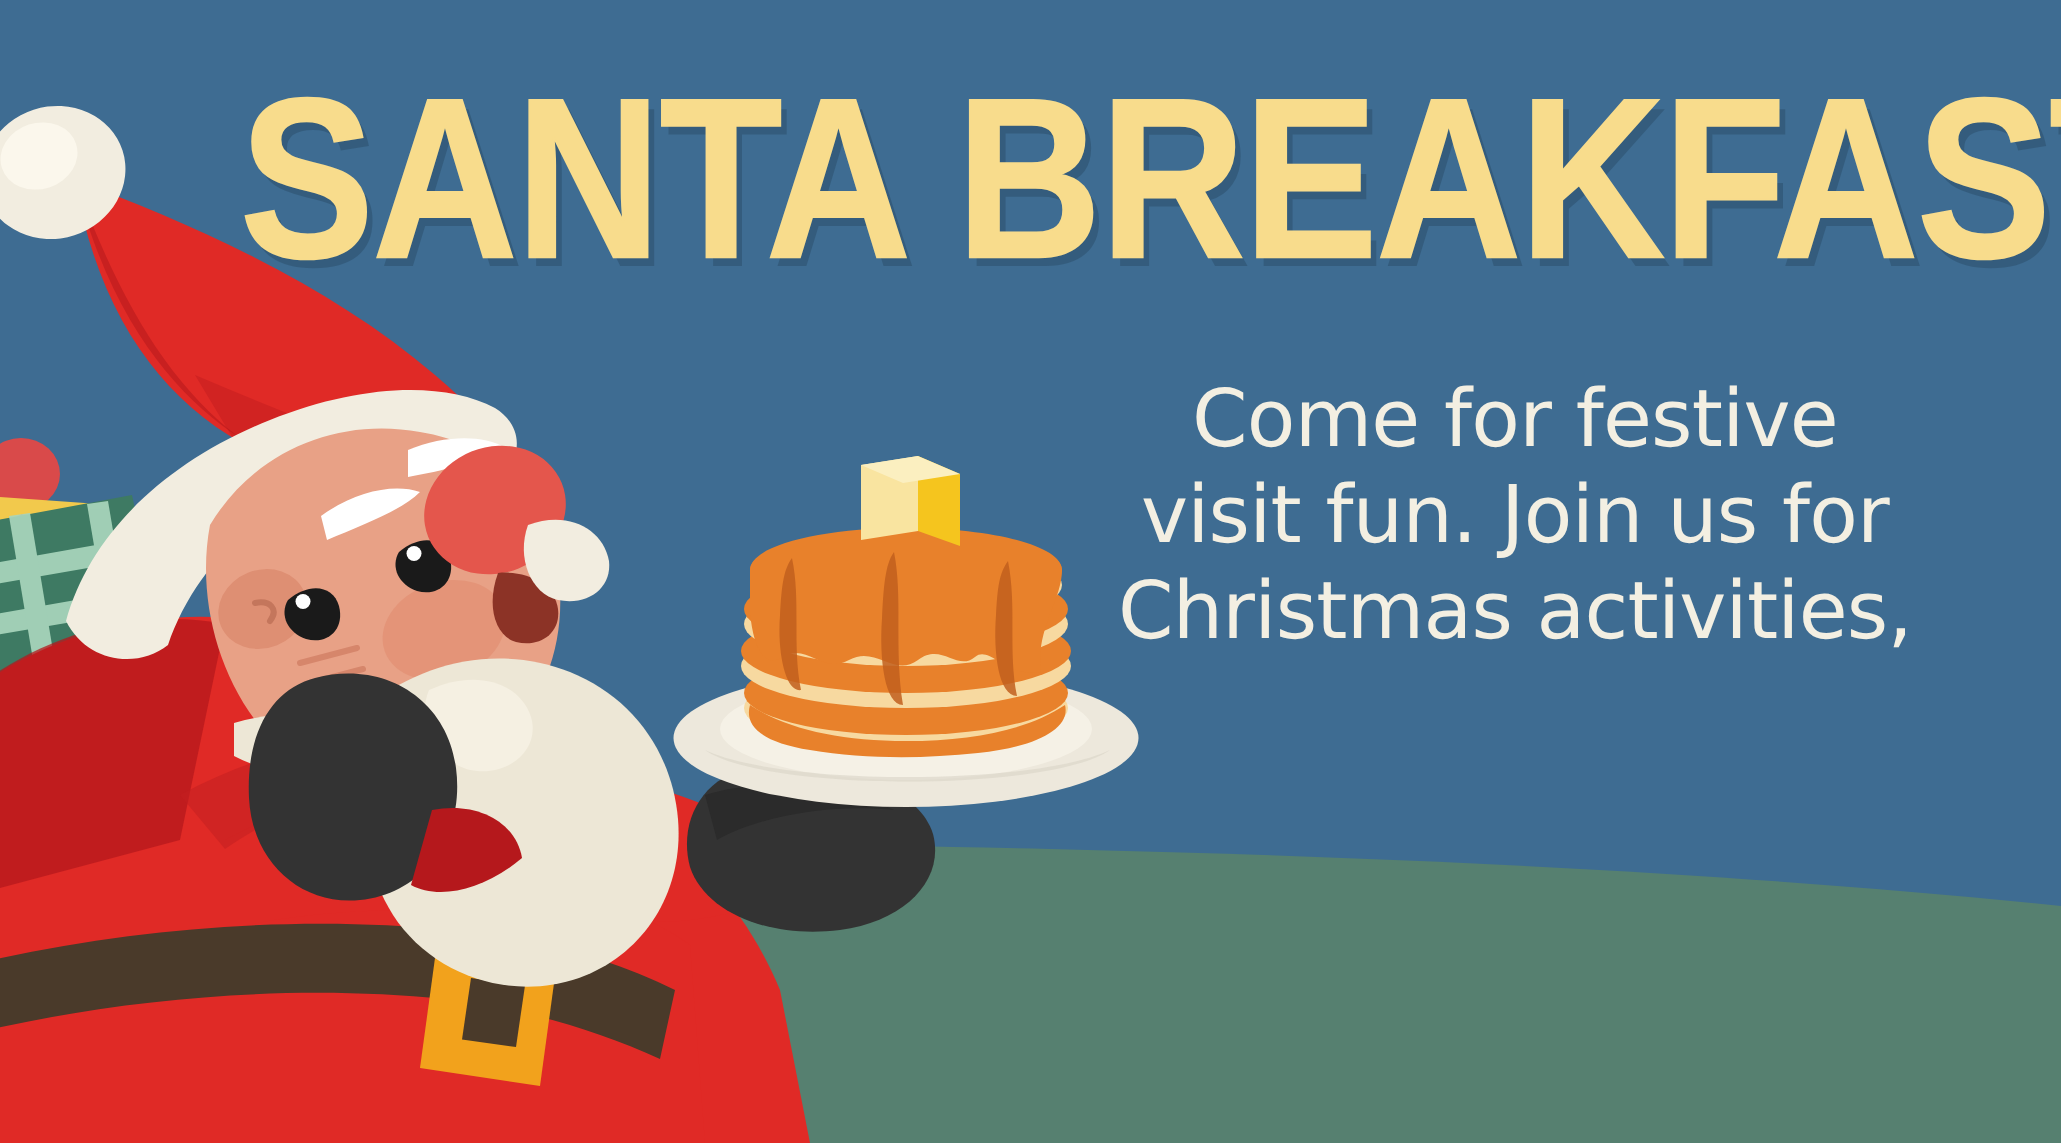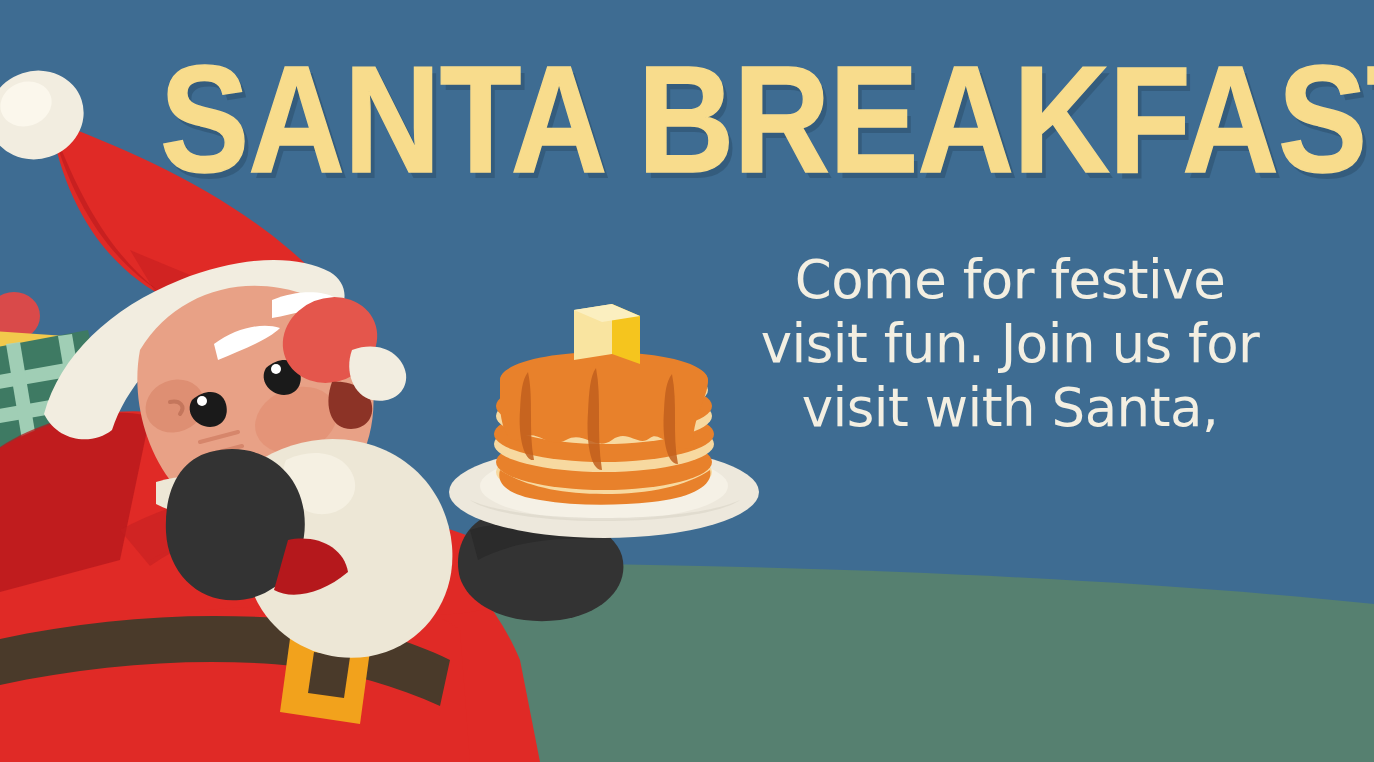--- a/index.html
+++ b/index.html
@@ -213,16 +213,16 @@
       </g>
     </g>
 
   </svg>
 
   <div class="title">SANTA BREAKFAST</div>
 
   <div class="subcopy">
     <div>Come for festive</div>
     <div>visit fun. Join us for</div>
-    <div>visit with Santa,</div>
+    <div>Christmas activities,</div>
   </div>
 
 </div>
 
 </body></html>

